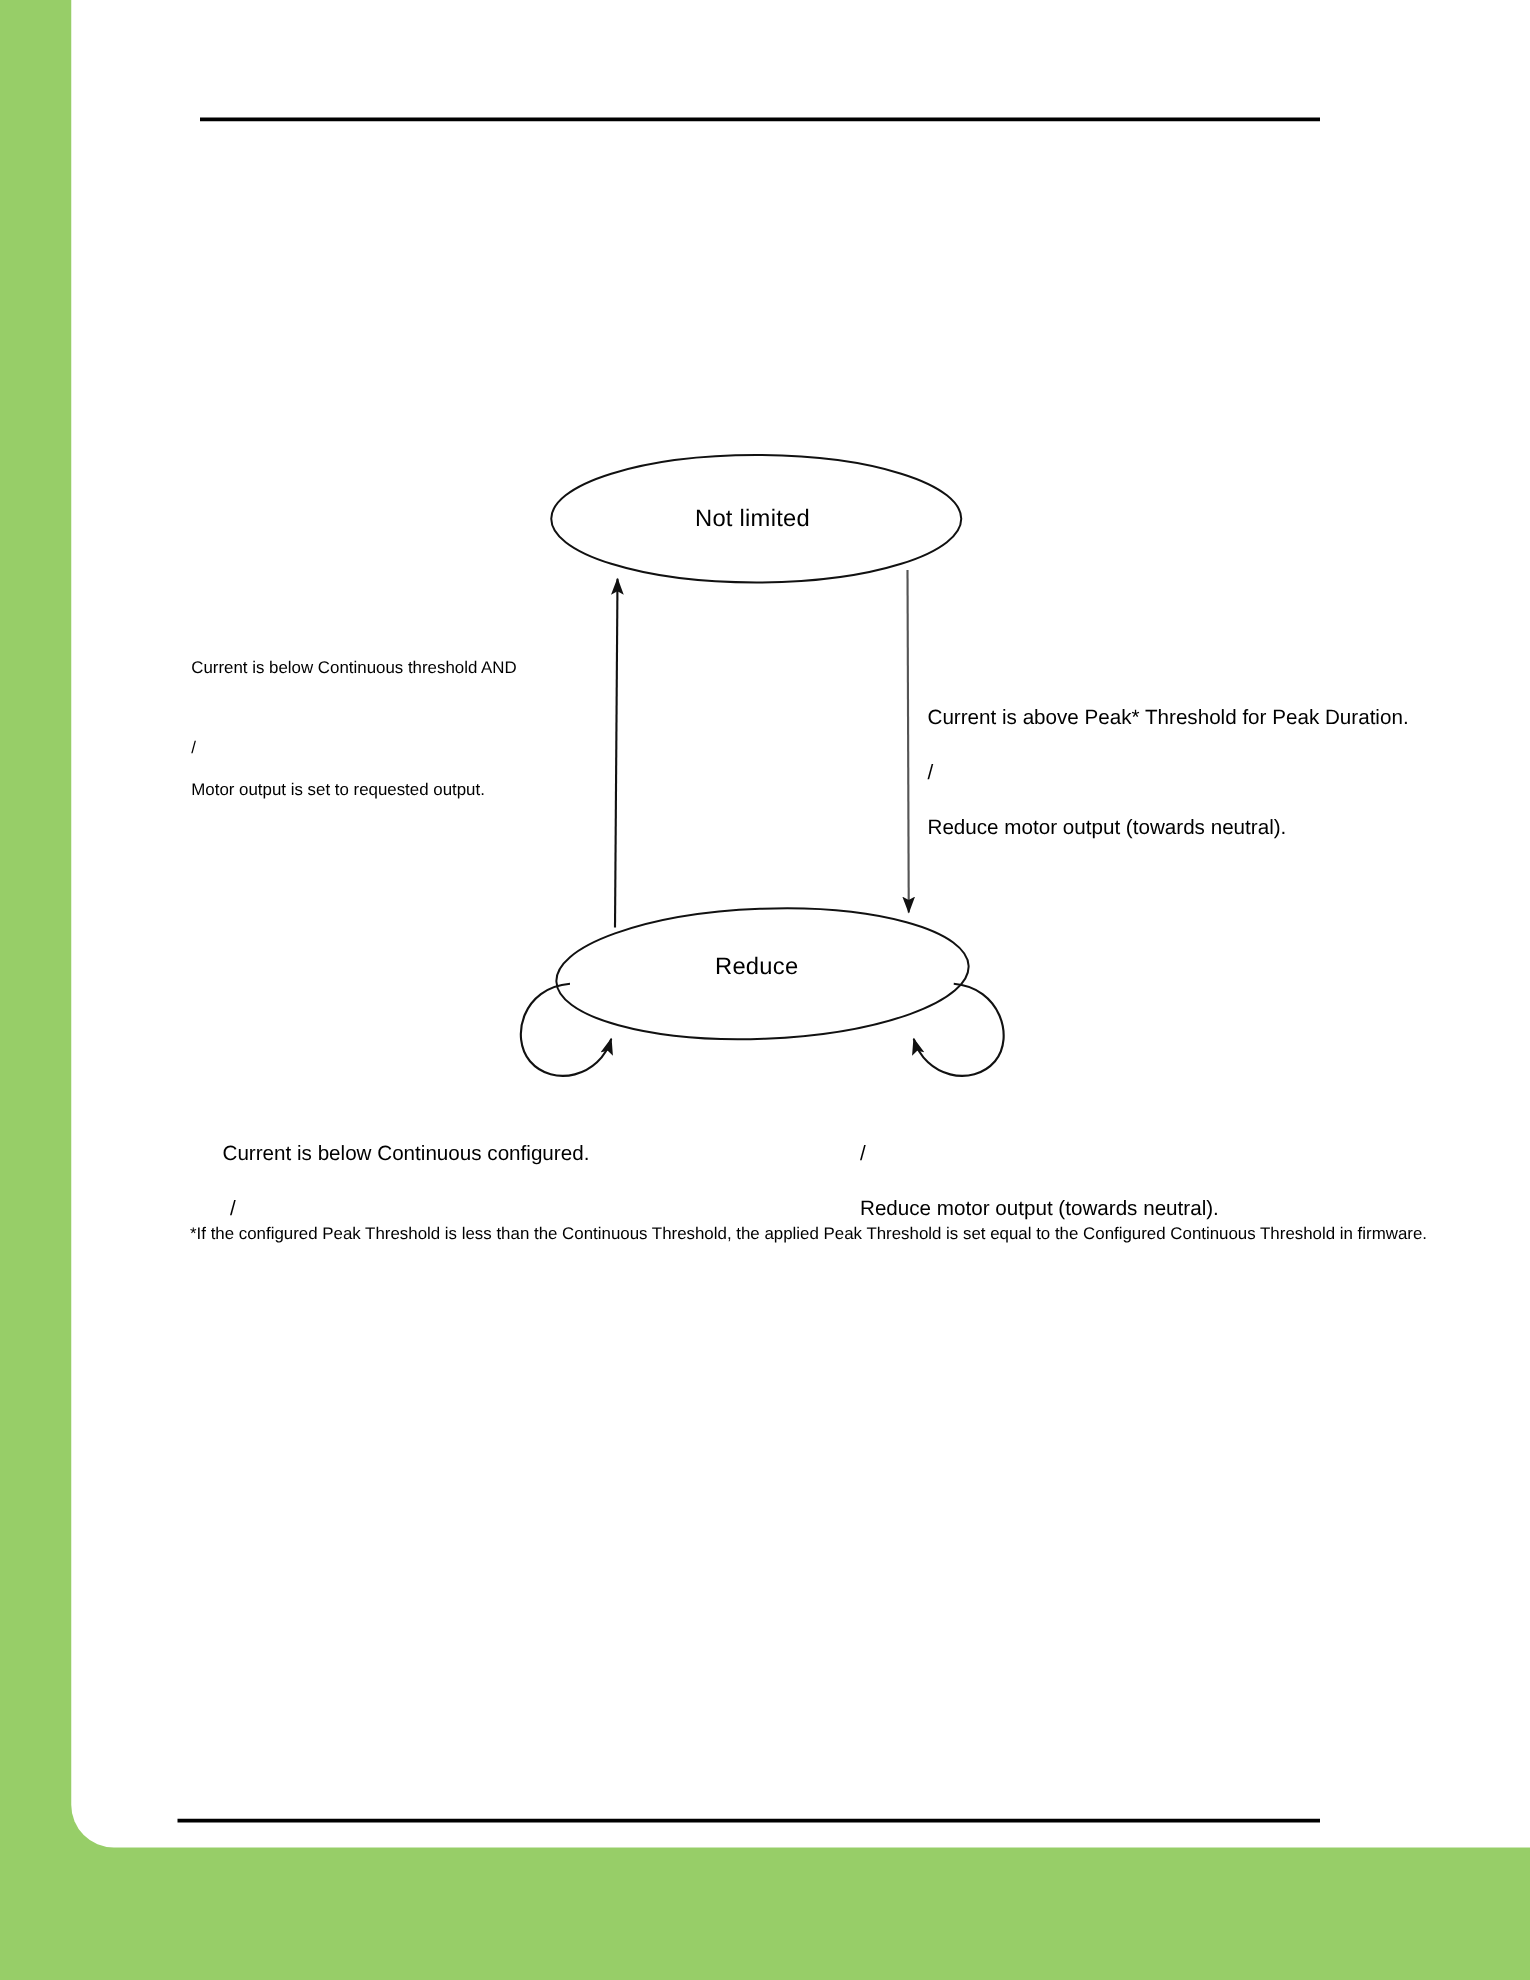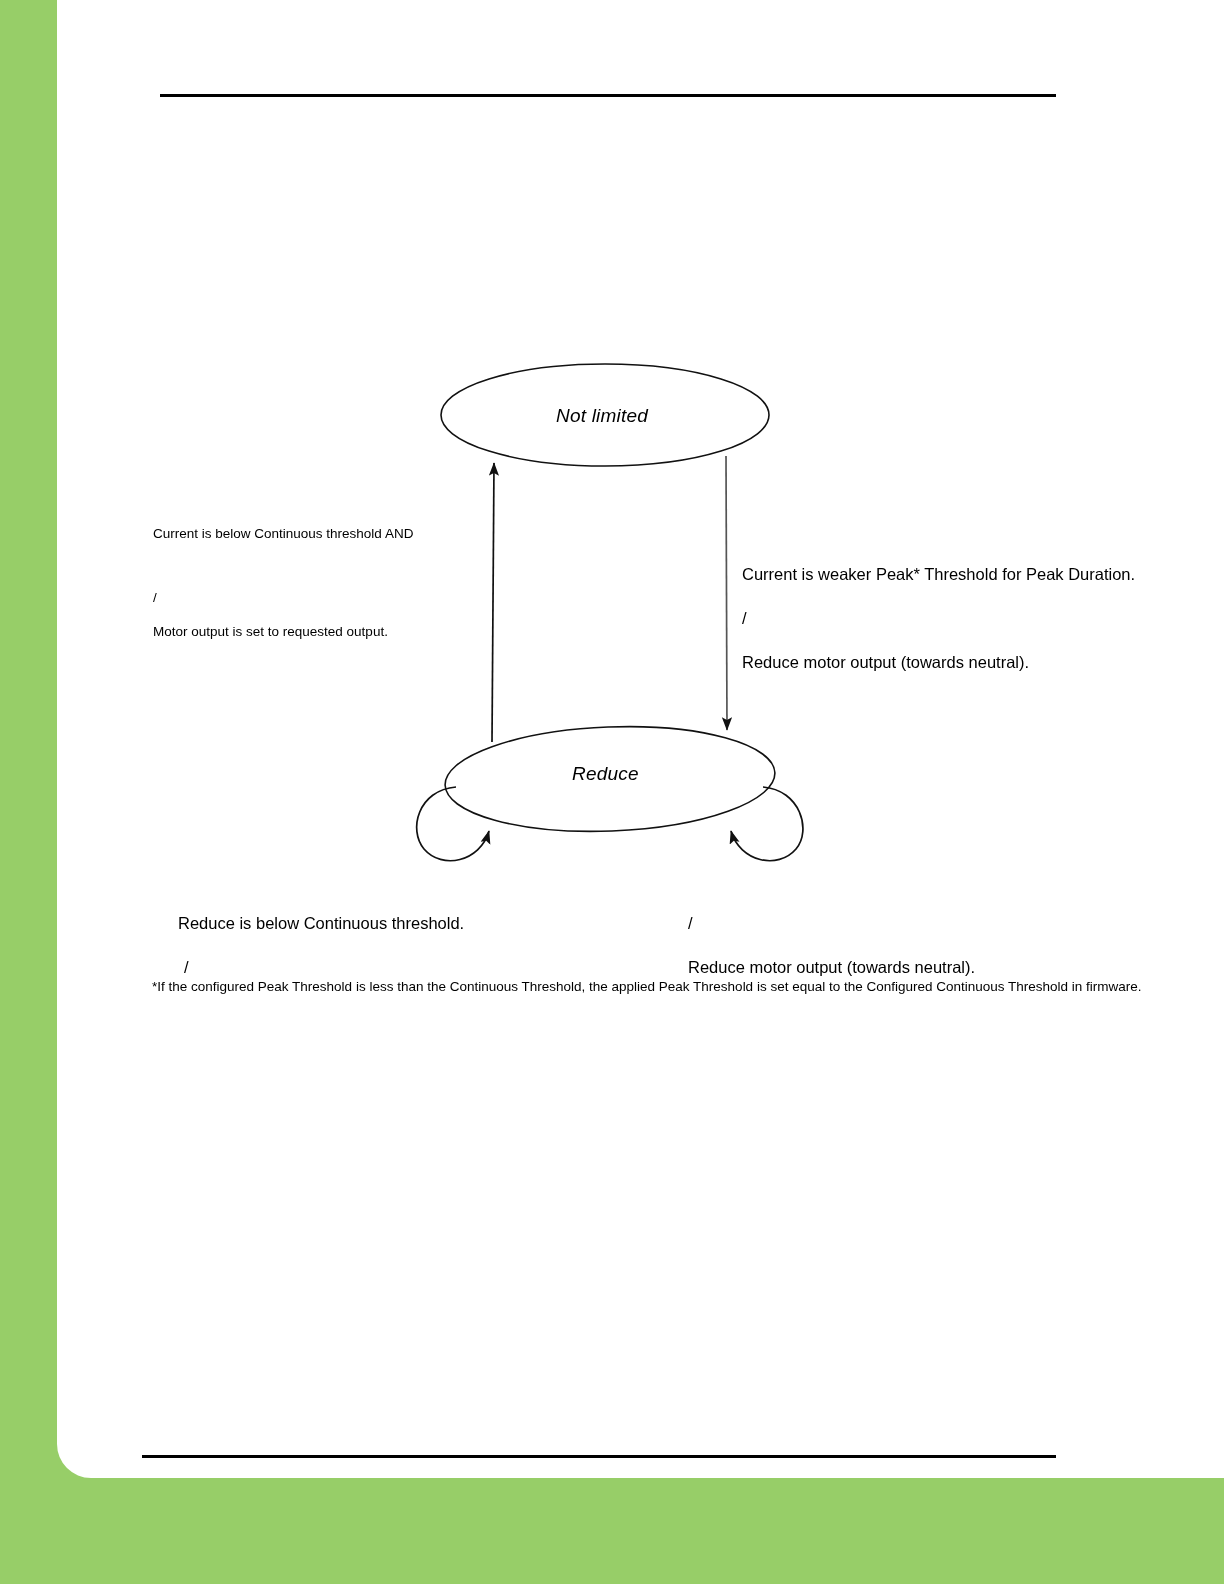--- a/index.html
+++ b/index.html
@@ -43,21 +43,20 @@
     height: 1584px;
     pointer-events: none;
   }
 
   .node-label {
     position: absolute;
     font-size: 19px;
     color: #000;
     white-space: nowrap;
     letter-spacing: 0.2px;
-    font-style: italic;
   }
   .label-not-limited { left: 556px; top: 405px; }
   .label-limited     { left: 572px; top: 763px; }
 
   .ann {
     position: absolute;
     color: #000;
     white-space: pre-line;
   }
 
@@ -142,27 +141,27 @@
 <div class="node-label label-limited">Reduce</div>
 
 <div class="ann ann-left-upper">
   <div>Current is below Continuous threshold AND</div>
   <span class="gap"></span>
   <div>/</div>
   <div>Motor output is set to requested output.</div>
 </div>
 
 <div class="ann ann-right-upper">
-  <div>Current is weaker Peak* Threshold for Peak Duration.</div>
+  <div>Current is above Peak* Threshold for Peak Duration.</div>
   <div>/</div>
   <div>Reduce motor output (towards neutral).</div>
 </div>
 
 <div class="ann ann-bottom-left">
-  <div>Reduce is below Continuous threshold.</div>
+  <div>Current is below Continuous configured.</div>
   <div class="slash">/</div>
 </div>
 
 <div class="ann ann-bottom-right">
   <div>/</div>
   <div>Reduce motor output (towards neutral).</div>
 </div>
 
 <div class="footnotes">
   <div>*If the configured Peak Threshold is less than the Continuous Threshold, the applied Peak Threshold is set equal to the Configured Continuous Threshold in firmware.</div>

